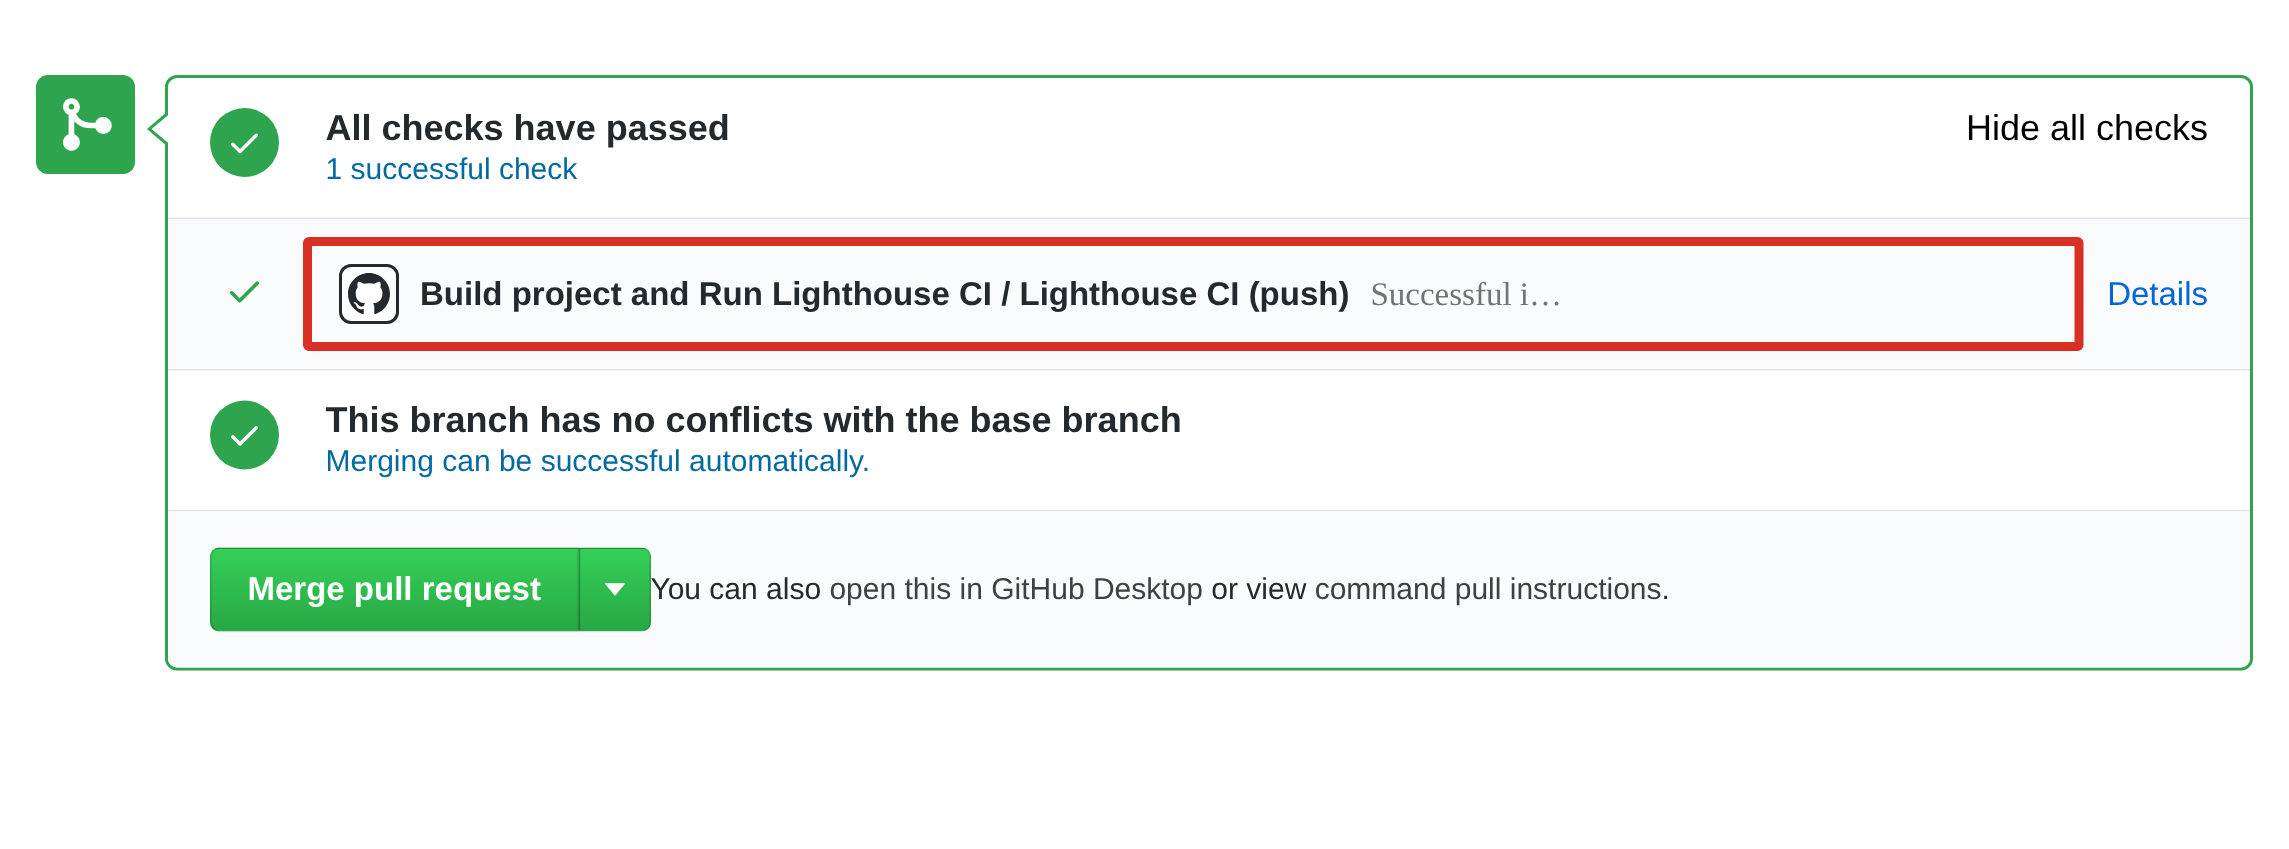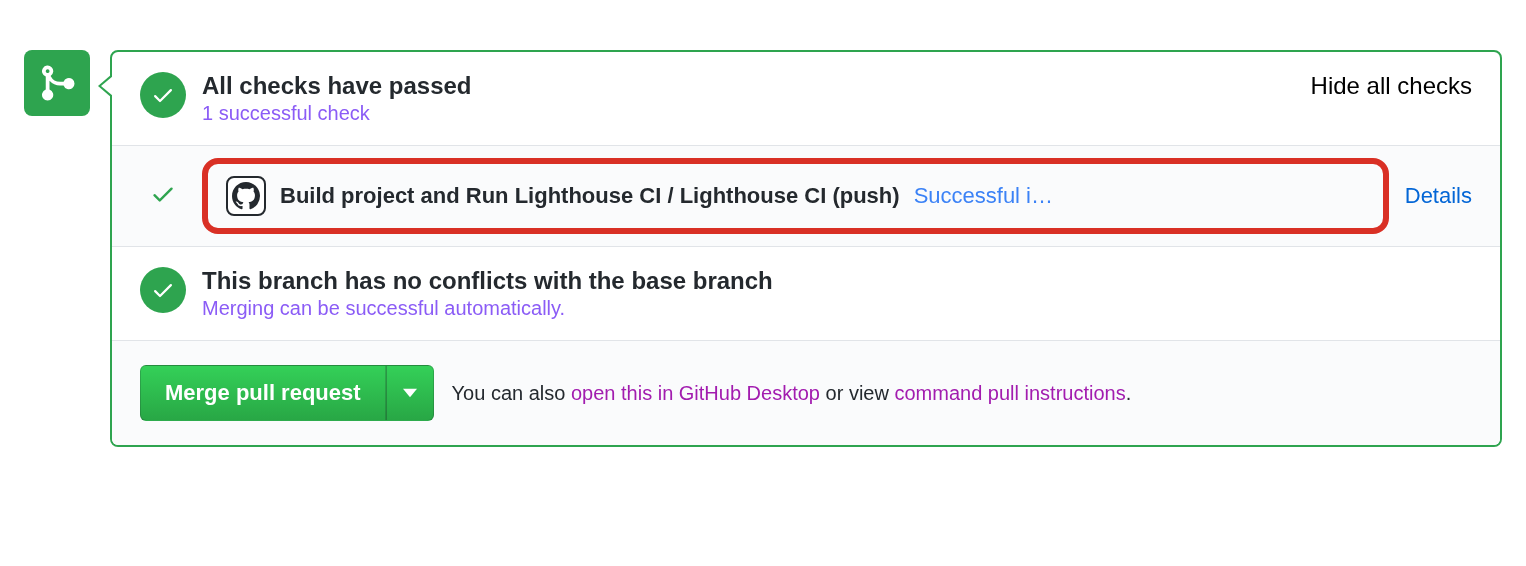--- a/index.html
+++ b/index.html
@@ -55,21 +55,21 @@
       height: 0;
       border-top: 10px solid transparent;
       border-bottom: 10px solid transparent;
       border-right: 12px solid #fff;
     }
     .section {
       padding: 20px 28px;
       border-bottom: 1px solid #e1e4e8;
       display: flex;
       align-items: flex-start;
-      gap: 16px;
+      gap: 31px;
     }
     .section:last-child {
       border-bottom: none;
     }
     .check-circle {
       width: 46px;
       height: 46px;
       background: #2ea44f;
       border-radius: 50%;
       display: flex;
@@ -81,21 +81,21 @@
       flex: 1;
     }
     .section-title {
       font-size: 24px;
       font-weight: 600;
       color: #24292e;
       margin-bottom: 2px;
     }
     .section-subtitle {
       font-size: 20px;
-      color: #8b5cf6;
+      color: #0369a1;
     }
     .toggle-link {
       color: #000000;
       font-size: 24px;
       cursor: pointer;
     }
     .check-row {
       background: #fafbfc;
       border-bottom: 1px solid #e1e4e8;
       padding: 12px 28px;
@@ -115,21 +115,21 @@
     }
     .small-check {
       color: #2ea44f;
     }
     .check-main {
       flex: 1;
       display: flex;
       align-items: center;
       gap: 14px;
       border: 6px solid #d93025;
-      border-radius: 16px;
+      border-radius: 4px;
       padding: 12px 18px;
       min-width: 0;
     }
     .github-icon-box {
       width: 40px;
       height: 40px;
       border: 2px solid #24292e;
       border-radius: 8px;
       display: flex;
       align-items: center;
@@ -138,39 +138,39 @@
       background: #fff;
     }
     .check-name {
       font-size: 22px;
       font-weight: 600;
       color: #24292e;
       white-space: nowrap;
     }
     .check-status {
       font-size: 22px;
-      color: #3b82f6;
+      color: #737373;
       white-space: nowrap;
       overflow: hidden;
       text-overflow: ellipsis;
       flex: 1;
       min-width: 0;
+      font-family: Liberation Serif, serif;
     }
     .details-link {
       color: #0366d6;
       font-size: 22px;
       cursor: pointer;
       white-space: nowrap;
     }
     .footer-section {
       background: #fafbfc;
       padding: 24px 28px;
       display: flex;
       align-items: center;
-      gap: 18px;
       border-bottom-left-radius: 6px;
       border-bottom-right-radius: 6px;
     }
     .merge-button-group {
       display: flex;
     }
     .merge-button {
       background: linear-gradient(180deg, #34d058, #28a745);
       color: #fff;
       border: 1px solid rgba(27,31,35,0.2);
@@ -190,21 +190,21 @@
       cursor: pointer;
       display: flex;
       align-items: center;
       justify-content: center;
     }
     .footer-text {
       font-size: 20px;
       color: #24292e;
     }
     .footer-link {
-      color: #a21caf;
+      color: #404040;
       cursor: pointer;
     }
   </style>
 </head>
 <body>
 
 <div class="container">
   <div class="timeline-badge">
     <svg width="40" height="40" viewBox="0 0 16 16" fill="#fff">
       <path d="M5 3.254V3.25v.005a.75.75 0 110-.005v.004zm.45 1.9a2.25 2.25 0 10-1.95.218v5.256a2.25 2.25 0 101.5 0V7.123A5.735 5.735 0 009.25 9h1.378a2.251 2.251 0 100-1.5H9.25a4.25 4.25 0 01-3.8-2.346zM12.75 9a.75.75 0 100-1.5.75.75 0 000 1.5zm-8.5 4.5a.75.75 0 100-1.5.75.75 0 000 1.5z"></path>

